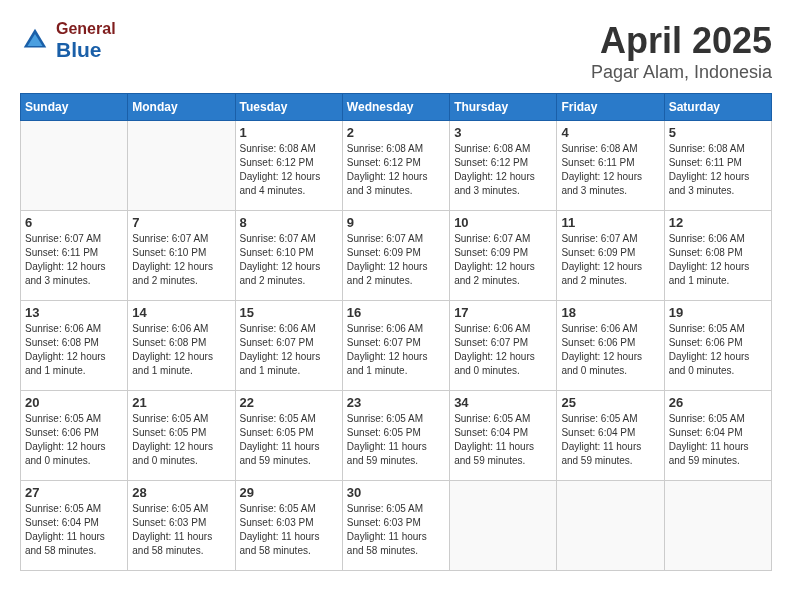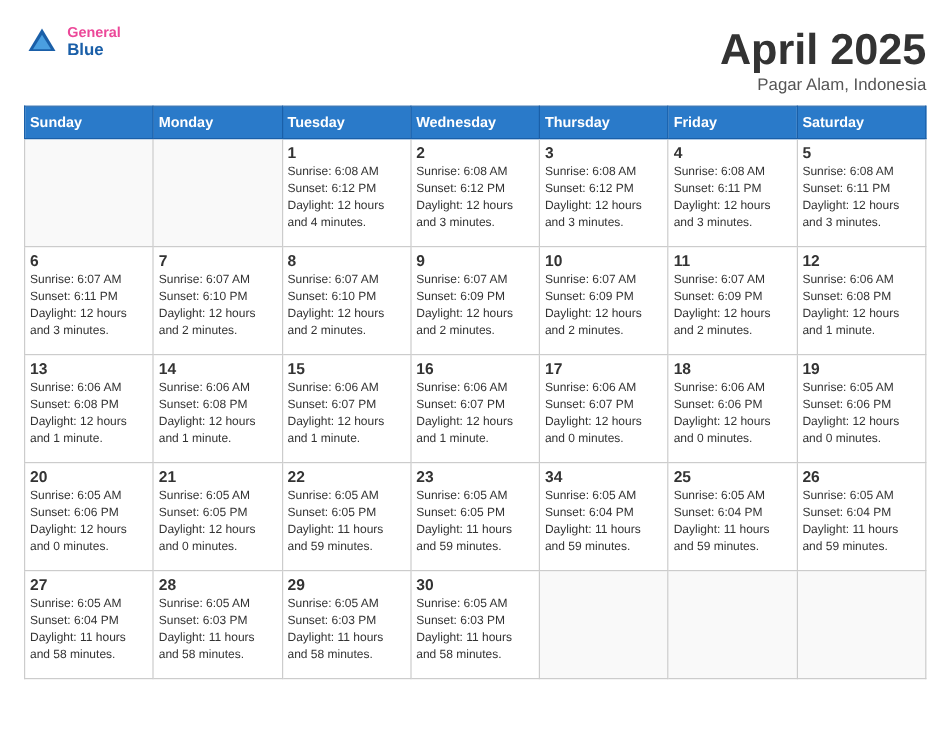--- a/index.html
+++ b/index.html
@@ -20,44 +20,44 @@
       display: flex;
       align-items: center;
       gap: 6px;
     }
     .logo-text {
       display: flex;
       flex-direction: column;
       line-height: 1.1;
     }
     .logo-general {
-      font-size: 12px;
+      font-size: 16px;
       font-weight: bold;
-      color: #ec4899;
+      color: #7f1d1d;
     }
     .logo-blue {
-      font-size: 14px;
+      font-size: 21px;
       font-weight: bold;
       color: #1a5fa8;
     }
     .logo-icon {
       width: 30px;
       height: 30px;
     }
     .title-area {
       text-align: right;
       margin-left: 29px;
     }
     .month-title {
       font-size: 36px;
       font-weight: bold;
       color: #333;
     }
     .location {
-      font-size: 14px;
+      font-size: 18px;
       color: #555;
     }
     .calendar {
       width: 100%;
       border-collapse: collapse;
       font-size: 10.5px;
       border-radius: 14px;
     }
     .calendar thead th {
       background-color: #2a7ac9;

